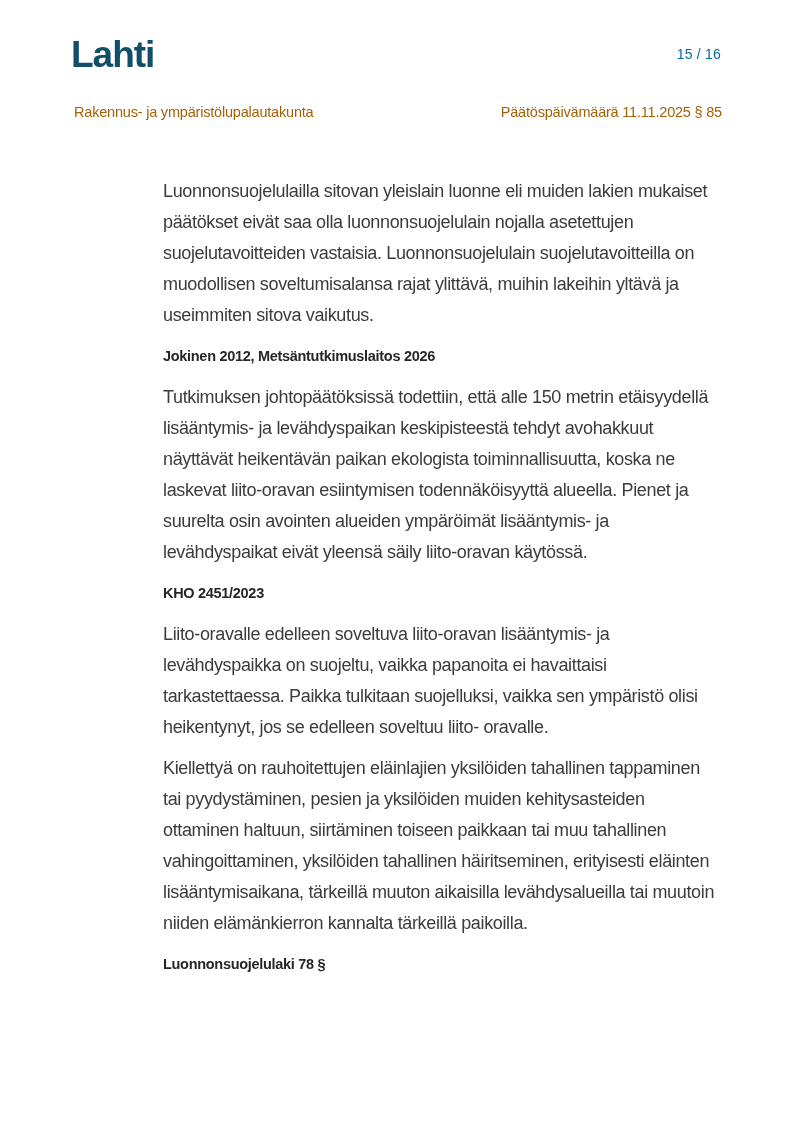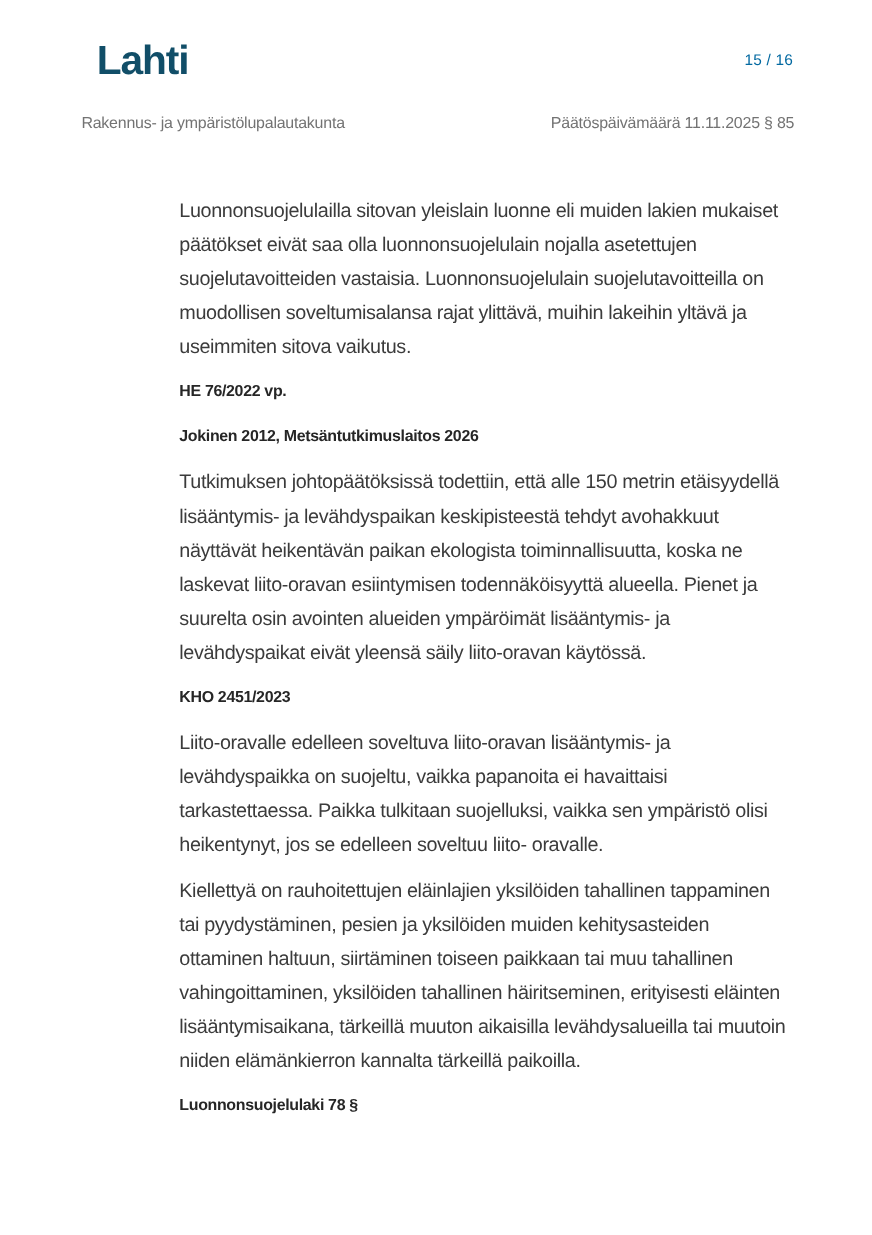--- a/index.html
+++ b/index.html
@@ -33,21 +33,21 @@
     letter-spacing: 0.2px;
   }
   .header-row {
     position: absolute;
     left: 74px;
     right: 71px;
     top: 104px;
     display: flex;
     justify-content: space-between;
     font-size: 14.5px;
-    color: #737373;
+    color: #a16207;
     letter-spacing: -0.2px;
   }
   .content {
     position: absolute;
     left: 163px;
     top: 176px;
     width: 558px;
   }
   .content p.paragraph {
     margin: 0 0 10px 0;
@@ -63,32 +63,31 @@
     line-height: 31px;
     color: #262626;
     letter-spacing: -0.3px;
   }
 </style>
 </head>
 <body>
 
 <div class="page">
 
-  <div class="logo" style="color: rgb(17, 78, 104); margin-left: 17px;">Lahti</div>
+  <div class="logo" style="color: rgb(17, 78, 104);">Lahti</div>
 
   <div class="page-number">15 / 16</div>
 
   <div class="header-row">
     <span>Rakennus- ja ympäristölupalautakunta</span>
     <span>Päätöspäivämäärä 11.11.2025 § 85</span>
   </div>
 
   <div class="content" id="content">
       <p class="paragraph">Luonnonsuojelulailla sitovan yleislain luonne eli muiden lakien mukaiset päätökset eivät saa olla luonnonsuojelulain nojalla asetettujen suojelutavoitteiden vastaisia. Luonnonsuojelulain suojelutavoitteilla on muodollisen soveltumisalansa rajat ylittävä, muihin lakeihin yltävä ja useimmiten sitova vaikutus.</p>
-      <h3 class="heading">HE 76/2022 vp.</h3>
       <h3 class="heading">Jokinen 2012, Metsäntutkimuslaitos 2026</h3>
       <p class="paragraph">Tutkimuksen johtopäätöksissä todettiin, että alle 150 metrin etäisyydellä lisääntymis- ja levähdyspaikan keskipisteestä tehdyt avohakkuut näyttävät heikentävän paikan ekologista toiminnallisuutta, koska ne laskevat liito-oravan esiintymisen todennäköisyyttä alueella. Pienet ja suurelta osin avointen alueiden ympäröimät lisääntymis- ja levähdyspaikat eivät yleensä säily liito-oravan käytössä.</p>
       <h3 class="heading">KHO 2451/2023</h3>
       <p class="paragraph">Liito-oravalle edelleen soveltuva liito-oravan lisääntymis- ja levähdyspaikka on suojeltu, vaikka papanoita ei havaittaisi tarkastettaessa. Paikka tulkitaan suojelluksi, vaikka sen ympäristö olisi heikentynyt, jos se edelleen soveltuu liito- oravalle.</p>
       <p class="paragraph">Kiellettyä on rauhoitettujen eläinlajien yksilöiden tahallinen tappaminen tai pyydystäminen, pesien ja yksilöiden muiden kehitysasteiden ottaminen haltuun, siirtäminen toiseen paikkaan tai muu tahallinen vahingoittaminen, yksilöiden tahallinen häiritseminen, erityisesti eläinten lisääntymisaikana, tärkeillä muuton aikaisilla levähdysalueilla tai muutoin niiden elämänkierron kannalta tärkeillä paikoilla.</p>
       <h3 class="heading">Luonnonsuojelulaki 78 §</h3>
     </div>
 
 </div>
 

